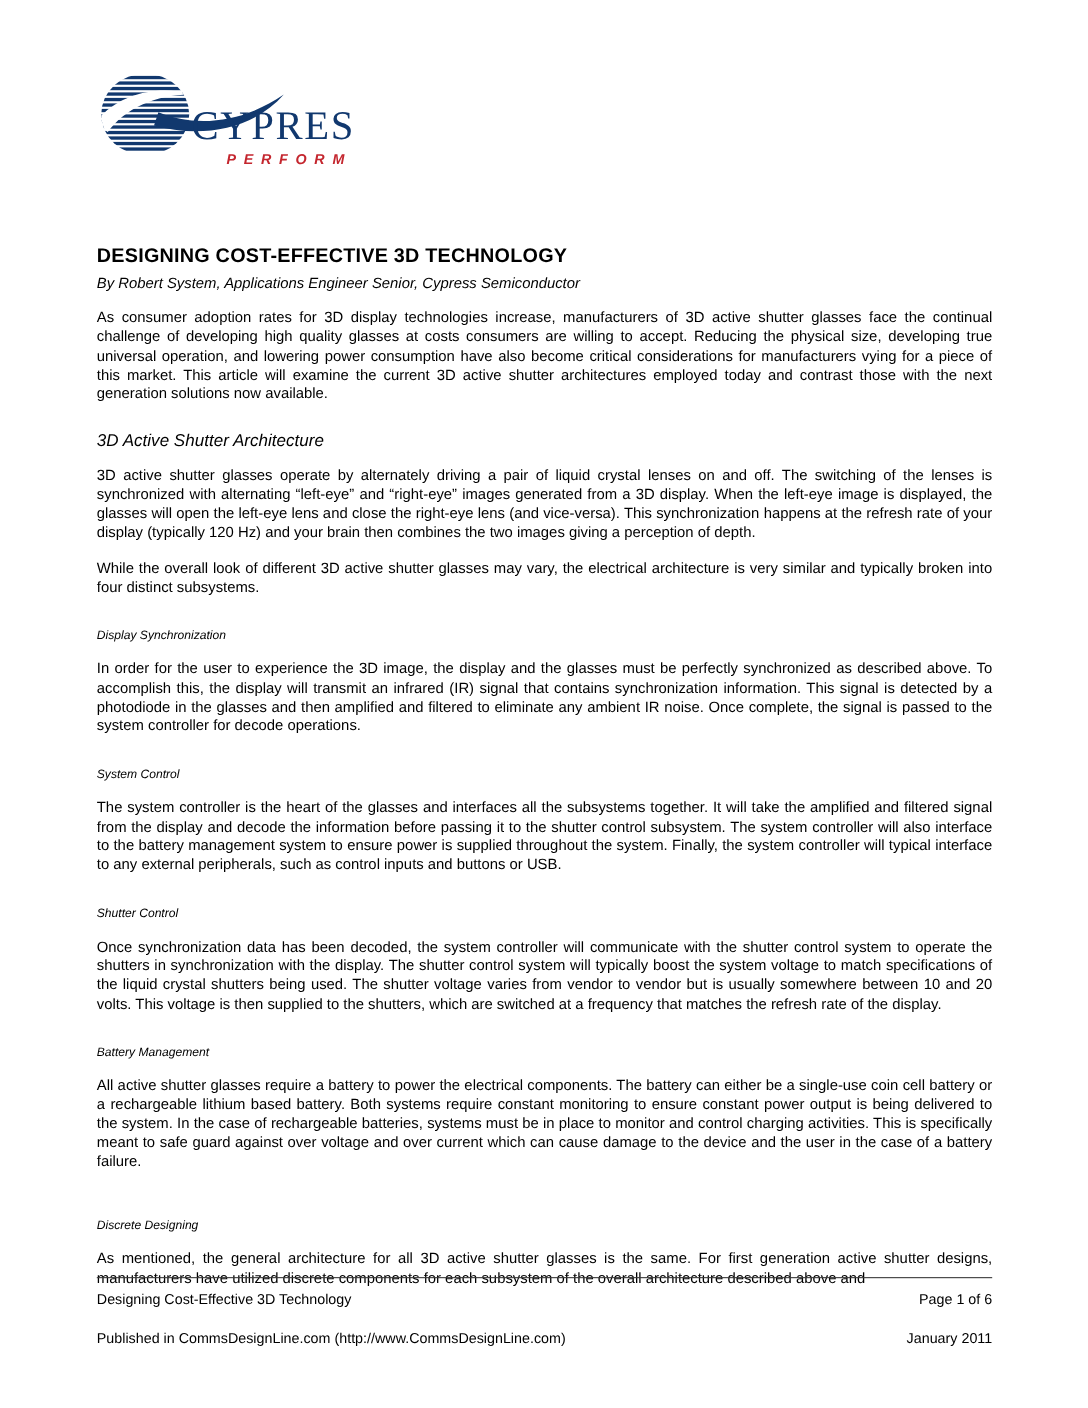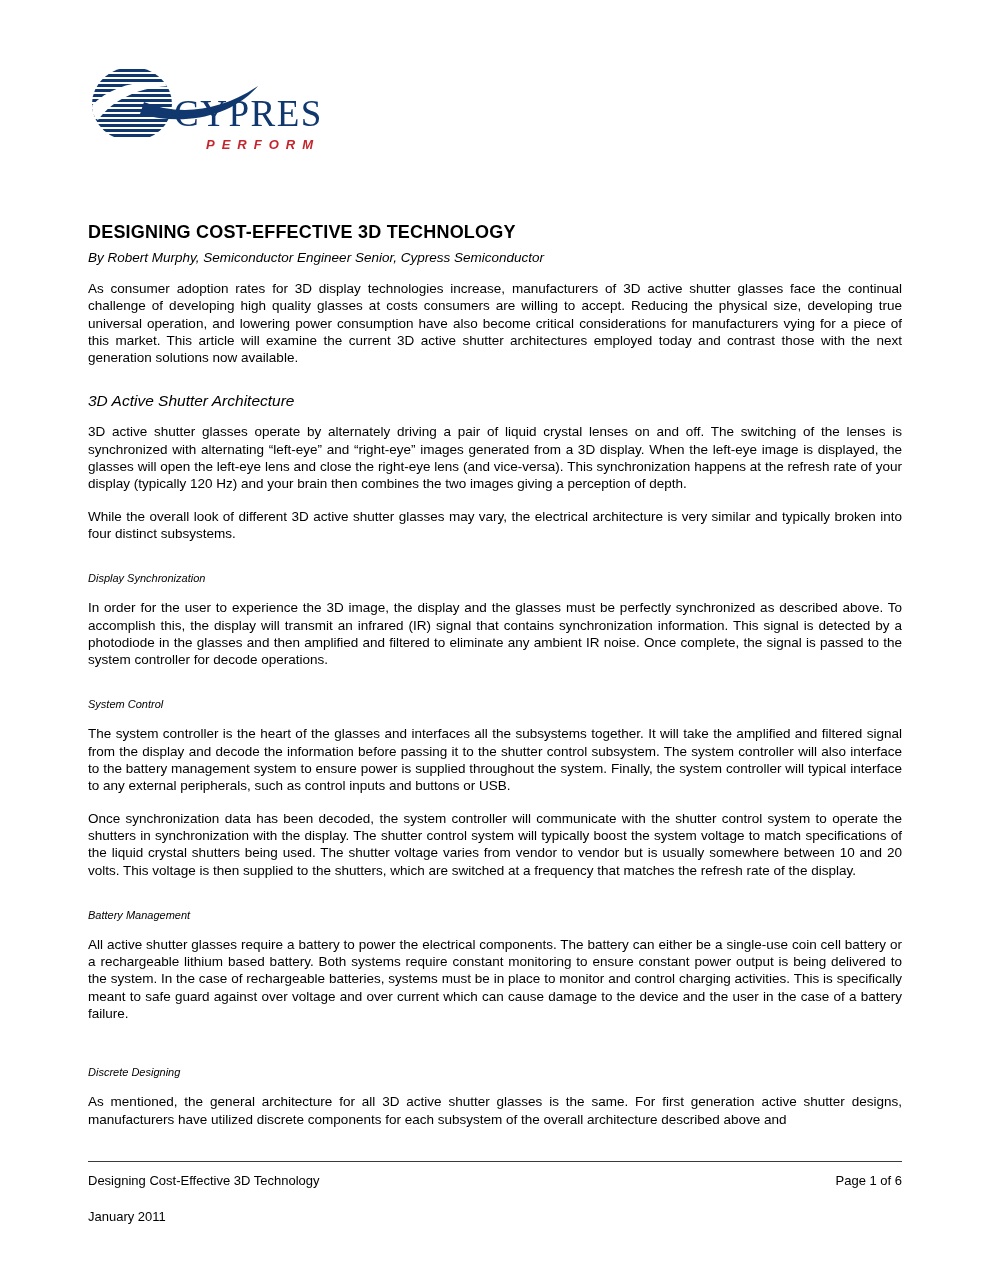--- a/index.html
+++ b/index.html
@@ -97,45 +97,47 @@
       </g>
 
       <path d="M62 42 C 96 56, 138 52, 176 26 C 148 58, 100 66, 58 54 Z" fill="#11386e"></path>
 
       <text x="92" y="66" font-family="Liberation Serif, serif" font-size="37" letter-spacing="1.5" fill="#11386e">CYPRESS</text>
       <text x="124" y="89" font-family="Liberation Sans, sans-serif" font-size="13" font-style="italic" font-weight="bold" letter-spacing="7" fill="#c4262e">PERFORM</text>
     </svg>
   </div>
 
   <h1 class="article-title">DESIGNING COST-EFFECTIVE 3D TECHNOLOGY</h1>
-  <div class="byline">By Robert Murphy, Semiconductor Engineer Senior, Cypress Semiconductor</div>
+  <div class="byline">By Robert System, Applications Engineer Senior, Cypress Semiconductor</div>
 
   <p class="body">As consumer adoption rates for 3D display technologies increase, manufacturers of 3D active shutter glasses face the continual challenge of developing high quality glasses at costs consumers are willing to accept.  Reducing the physical size, developing true universal operation, and lowering power consumption have also become critical considerations for manufacturers vying for a piece of this market.  This article will examine the current 3D active shutter architectures employed today and contrast those with the next generation solutions now available.</p>
 
   <h2 class="heading-1">3D Active Shutter Architecture</h2>
   <p class="body after-heading">3D active shutter glasses operate by alternately driving a pair of liquid crystal lenses on and off.  The switching of the lenses is synchronized with alternating “left-eye” and “right-eye” images generated from a 3D display.  When the left-eye image is displayed, the glasses will open the left-eye lens and close the right-eye lens (and vice-versa).  This synchronization happens at the refresh rate of your display (typically 120 Hz) and your brain then combines the two images giving a perception of depth.</p>
   <p class="body">While the overall look of different 3D active shutter glasses may vary, the electrical architecture is very similar and typically broken into four distinct subsystems.</p>
 
   <h3 class="heading-2">Display Synchronization</h3>
   <p class="body">In order for the user to experience the 3D image, the display and the glasses must be perfectly synchronized as described above.  To accomplish this, the display will transmit an infrared (IR) signal that contains synchronization information.  This signal is detected by a photodiode in the glasses and then amplified and filtered to eliminate any ambient IR noise.   Once complete, the signal is passed to the system controller for decode operations.</p>
 
   <h3 class="heading-2">System Control</h3>
   <p class="body">The system controller is the heart of the glasses and interfaces all the subsystems together.  It will take the amplified and filtered signal from the display and decode the information before passing it to the shutter control subsystem.  The system controller will also interface to the battery management system to ensure power is supplied throughout the system.  Finally, the system controller will typical interface to any external peripherals, such as control inputs and buttons or USB.</p>
 
+  <h3 class="heading-2">Shutter Control</h3>
   <p class="body">Once synchronization data has been decoded, the system controller will communicate with the shutter control system to operate the shutters in synchronization with the display.  The shutter control system will typically boost the system voltage to match specifications of the liquid crystal shutters being used.  The shutter voltage varies from vendor to vendor but is usually somewhere between 10 and 20 volts.  This voltage is then supplied to the shutters, which are switched at a frequency that matches the refresh rate of the display.</p>
 
   <h3 class="heading-2">Battery Management</h3>
   <p class="body">All active shutter glasses require a battery to power the electrical components.  The battery can either be a single-use coin cell battery or a rechargeable lithium based battery.  Both systems require constant monitoring to ensure constant power output is being delivered to the system.  In the case of rechargeable batteries, systems must be in place to monitor and control charging activities. This is specifically meant to safe guard against over voltage and over current which can cause damage to the device and the user in the case of a battery failure.</p>
 
   <h3 class="heading-2 extra-space">Discrete Designing</h3>
   <p class="body">As mentioned, the general architecture for all 3D active shutter glasses is the same.  For first generation active shutter designs, manufacturers have utilized discrete components for each subsystem of the overall architecture described above and</p>
 
   <div class="footer">
     <div class="footer-row">
       <span>Designing Cost-Effective 3D Technology</span>
       <span>Page 1 of 6</span>
     </div>
     <div class="footer-row second">
+      <span>Published in CommsDesignLine.com (http://www.CommsDesignLine.com)</span>
       <span>January 2011</span>
     </div>
   </div>
 
 </div>
 
 </body></html>

